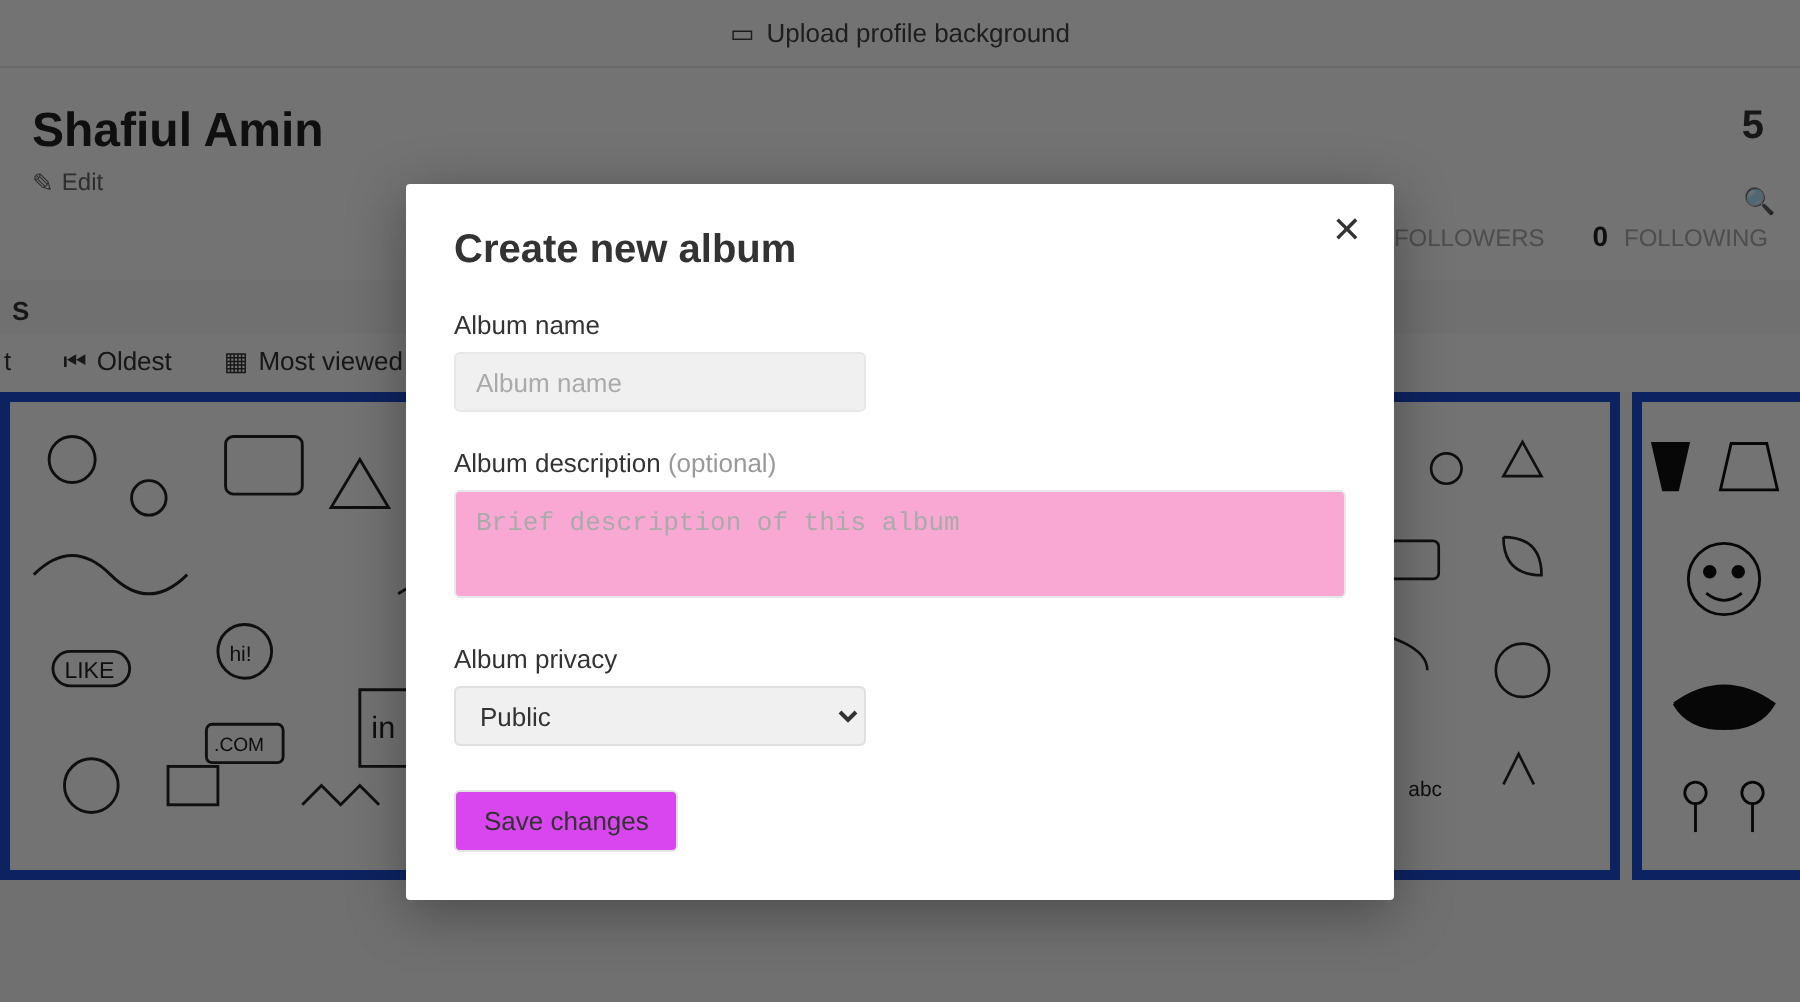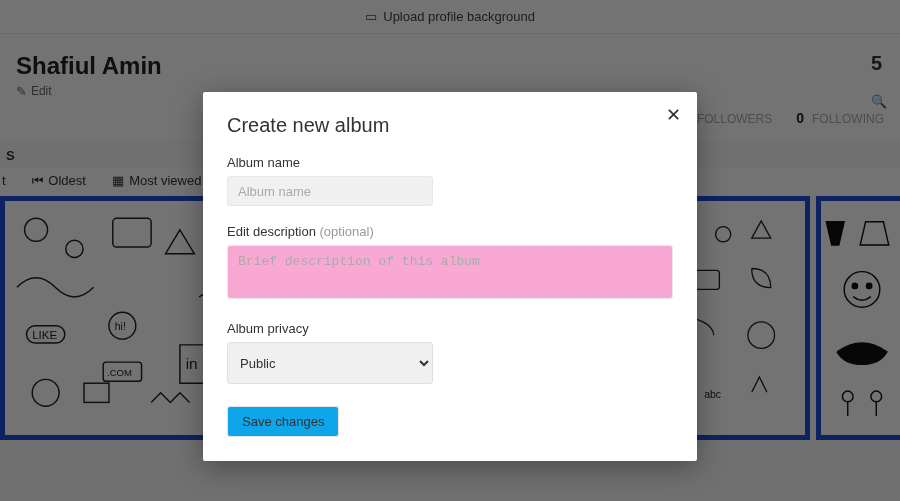--- a/index.html
+++ b/index.html
@@ -69,40 +69,40 @@
   .modal {
     position: absolute; left: 50%; transform: translateX(-50%);
     top: 92px; width: 494px; background: #fff; border-radius: 2px;
     box-shadow: 0 6px 28px rgba(0,0,0,0.35);
     padding: 22px 24px 24px 24px;
   }
   .modal-close {
     position: absolute; top: 14px; right: 16px; font-size: 18px;
     color: #333; cursor: pointer; background: none; border: none; line-height: 1;
   }
-  .modal-title { font-size: 20px; color: #333; font-weight: 400; margin-bottom: 18px; }
+  .modal-title { font-size: 20px; color: #333; font-weight: 700; margin-bottom: 18px; }
   .field { margin-bottom: 18px; }
   .field-label { font-size: 13px; color: #333; margin-bottom: 6px; display: block; }
   .optional { color: #999; font-weight: 400; }
   .text-input {
     width: 206px; height: 30px; background: #f0f0f0; border: 1px solid #e8e8e8;
     border-radius: 3px; padding: 0 10px; font-size: 13px; color: #333;
   }
   .text-input::placeholder, .textarea::placeholder { color: #aaa; }
   .textarea {
     width: 100%; height: 54px; background: #f9a8d4; border: 1px solid #e8e8e8;
     border-radius: 3px; padding: 8px 10px; font-size: 13px; color: #333; resize: none;
     font-family: Liberation Mono, monospace;
   }
   .select {
-    width: 206px; height: 42px; background: #f0f0f0; border: 1px solid #e0e0e0;
+    width: 206px; height: 30px; background: #f0f0f0; border: 1px solid #e0e0e0;
     border-radius: 3px; padding: 0 8px; font-size: 13px; color: #333;
   }
   .btn {
-    display: inline-block; background: #0ea5e9; border: 1px solid #e3e3e3;
+    display: inline-block; background: #d946ef; border: 1px solid #e3e3e3;
     border-radius: 3px; padding: 7px 14px; font-size: 13px; color: #333;
     cursor: pointer;
   }
   .privacy-field { margin-bottom: 22px; }
 
   
   .ico { font-size: 13px; line-height: 1; }
 </style>
 </head>
 <body>
@@ -256,21 +256,21 @@
 
   <h2 class="modal-title">Create new album</h2>
 
   <div class="field">
     <label class="field-label">Album name</label>
     <input type="text" class="text-input" placeholder="Album name" style="">
   </div>
 
   <div class="field">
     <label class="field-label">
-      <span>Edit description</span>
+      <span>Album description</span>
       <span class="optional">(optional)</span>
     </label>
     <textarea class="textarea" placeholder="Brief description of this album" style=""></textarea>
   </div>
 
   <div class="field privacy-field">
     <label class="field-label">Album privacy</label>
     <select class="select">
       <option>Public</option>
     </select>

